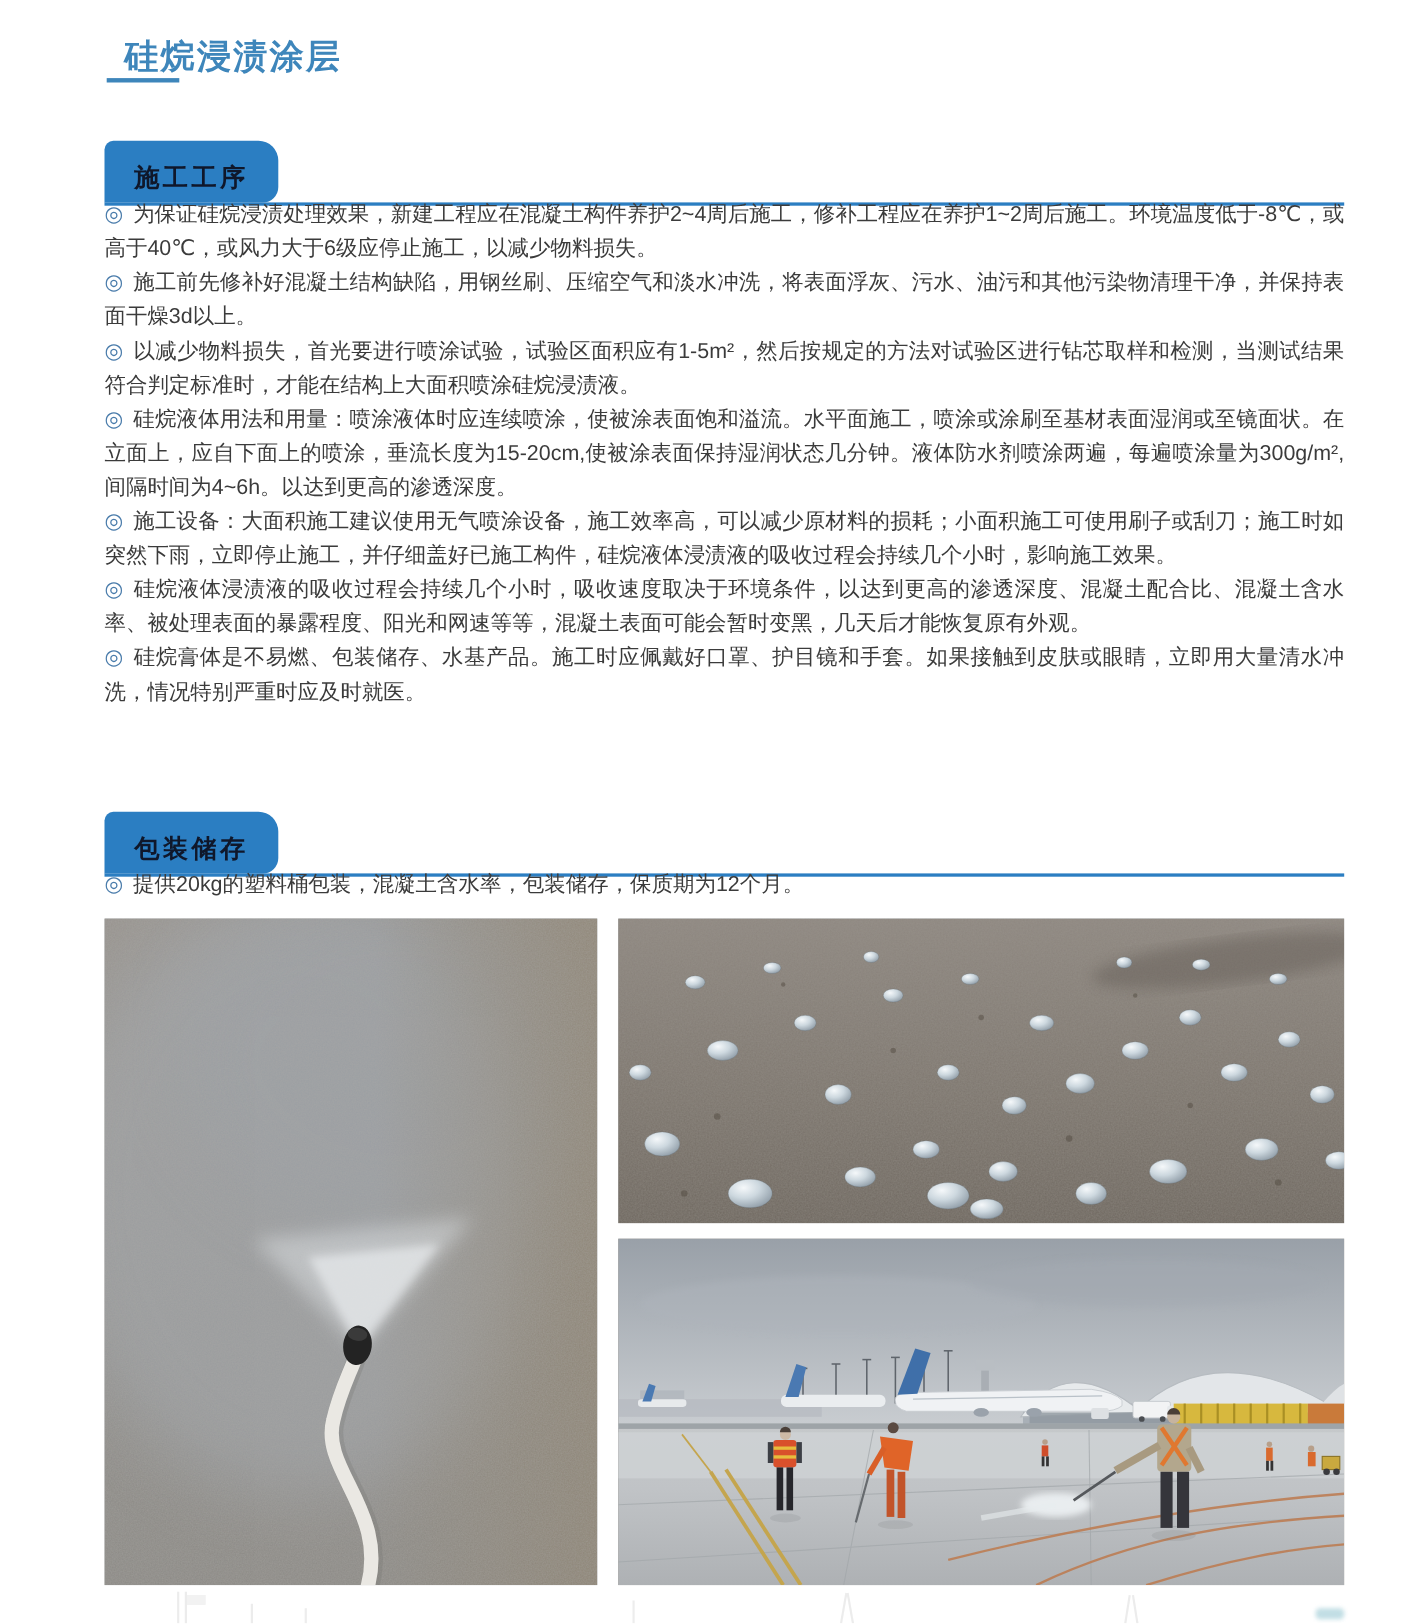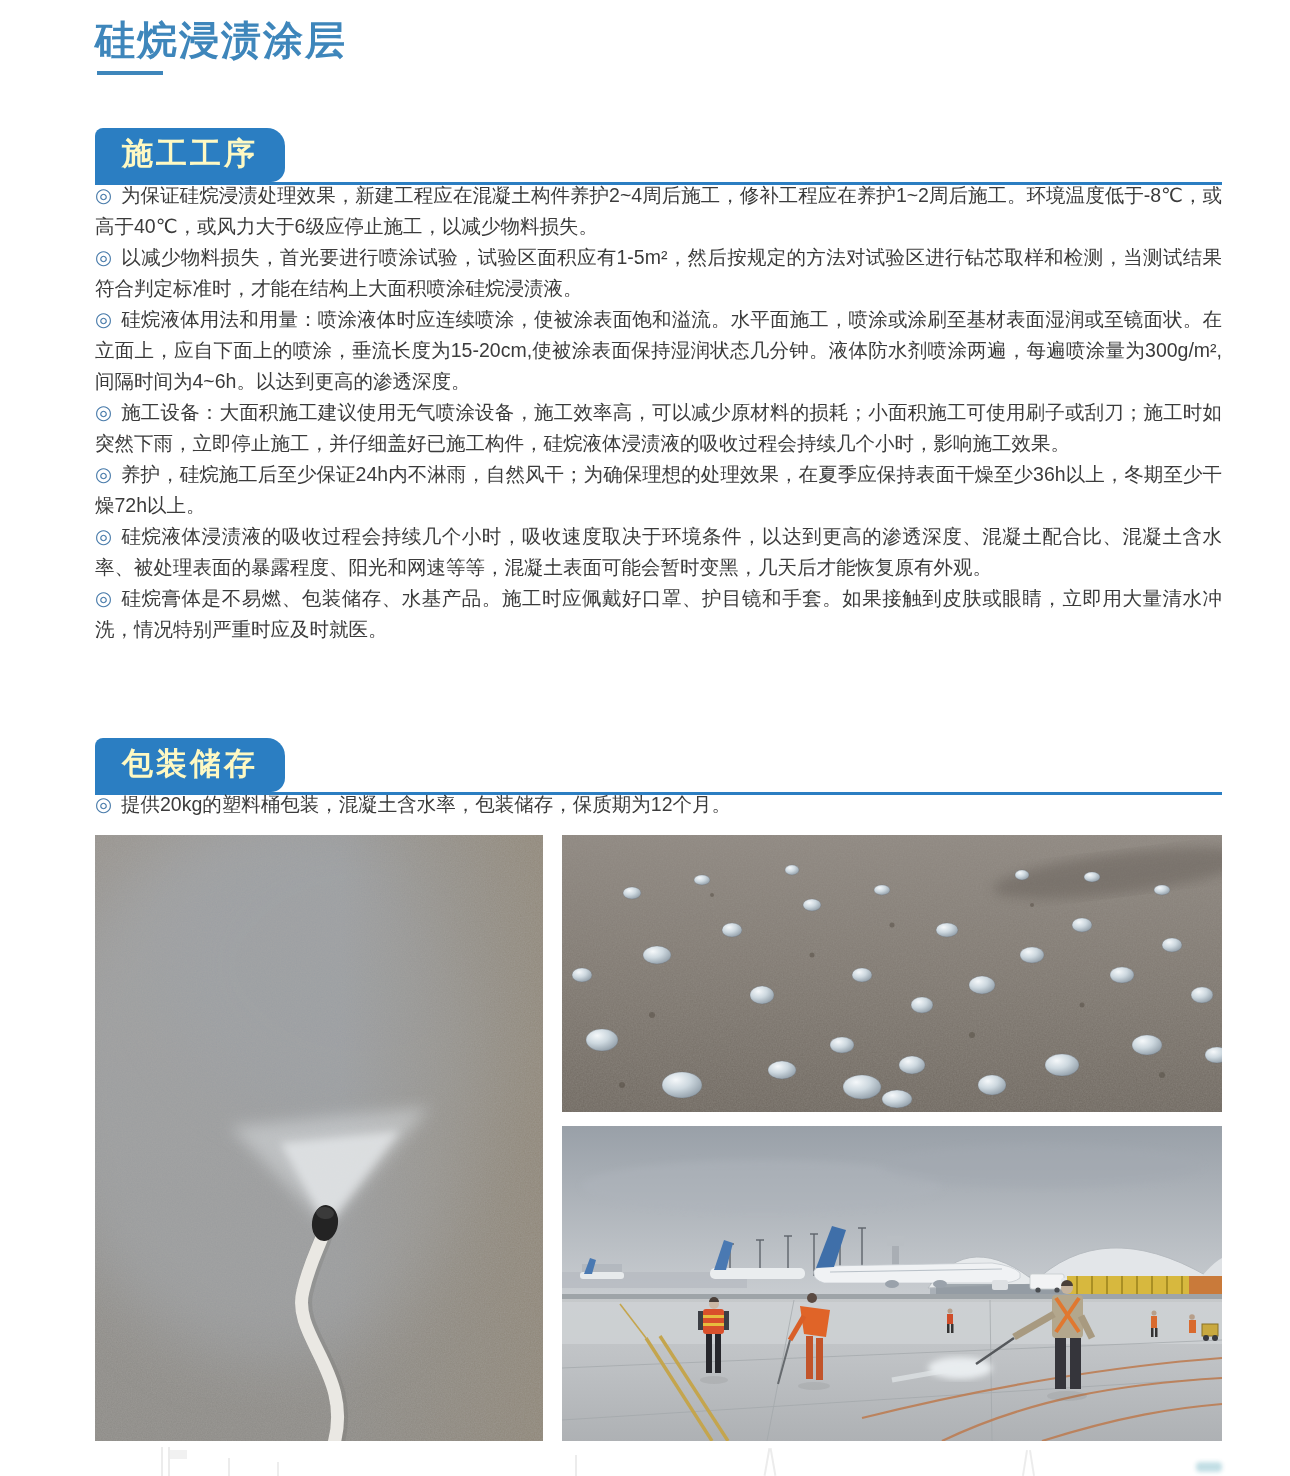--- a/index.html
+++ b/index.html
@@ -5,36 +5,36 @@
   html,body{margin:0;padding:0;background:#ffffff;}
   .page{
     position:relative;
     width:1290px;height:1476px;
     background:#ffffff;
     overflow:hidden;
     font-family:"Liberation Sans","DejaVu Sans",sans-serif;
   }
   .content{position:absolute;left:95px;width:1127px;top:0;}
   .page-title{
-    margin:0;position:absolute;top:13px;left:0;
-    font-size:40px;font-weight:700;color:#3e86bb;letter-spacing:2px;
+    margin:18px;position:absolute;top:13px;left:0;
+    font-size:31px;font-weight:700;color:#3e86bb;letter-spacing:2px;
   }
   .title-dash{position:absolute;top:71px;left:2px;width:66px;height:4px;background:#3e86bb;}
 
   .tab-row{
     position:absolute;left:0;width:1127px;
     border-bottom:3px solid #2b7ec2;
   }
   .tab-row.first{top:128px;}
   .tab-row.second{top:738px;}
   .tab{
     display:inline-block;
-    background:#2b7ec2;color:#fef9c3;
-    font-size:31px;font-weight:700;letter-spacing:3px;
-    padding:5px 27px 7px 27px;
+    background:#2b7ec2;color:#0f172a;
+    font-size:23px;font-weight:700;letter-spacing:3px;
+    padding:18px 27px 7px 27px;
     border-radius:8px 18px 14px 0;
     vertical-align:bottom;
   }
   .bullets{position:absolute;left:0;width:1127px;color:#3b3b3b;}
   .bullets.first{top:180px;}
   .bullets.second{top:789px;}
   .bullet{
     margin:0;font-size:19.5px;line-height:31px;text-align:justify;
   }
   .glyph{color:#4a7cab;margin-right:9px;}
@@ -60,24 +60,24 @@
   <div class="content">
     <h1 class="page-title">硅烷浸渍涂层</h1>
     <div class="title-dash"></div>
 
     <div class="tab-row first">
       <div class="tab">施工工序</div>
     </div>
 
     <div class="bullets first">
       <p class="bullet"><span class="glyph">◎</span><span>为保证硅烷浸渍处理效果，新建工程应在混凝土构件养护2~4周后施工，修补工程应在养护1~2周后施工。环境温度低于-8℃，或高于40℃，或风力大于6级应停止施工，以减少物料损失。</span></p>
+      <p class="bullet"><span class="glyph">◎</span><span>施工前先修补好混凝土结构缺陷，用钢丝刷、压缩空气和淡水冲洗，将表面浮灰、污水、油污和其他污染物清理干净，并保持表面干燥3d以上。</span></p>
       <p class="bullet"><span class="glyph">◎</span><span>以减少物料损失，首光要进行喷涂试验，试验区面积应有1-5m²，然后按规定的方法对试验区进行钻芯取样和检测，当测试结果符合判定标准时，才能在结构上大面积喷涂硅烷浸渍液。</span></p>
       <p class="bullet"><span class="glyph">◎</span><span>硅烷液体用法和用量：喷涂液体时应连续喷涂，使被涂表面饱和溢流。水平面施工，喷涂或涂刷至基材表面湿润或至镜面状。在立面上，应自下面上的喷涂，垂流长度为15-20cm,使被涂表面保持湿润状态几分钟。液体防水剂喷涂两遍，每遍喷涂量为300g/m²,间隔时间为4~6h。以达到更高的渗透深度。</span></p>
       <p class="bullet"><span class="glyph">◎</span><span>施工设备：大面积施工建议使用无气喷涂设备，施工效率高，可以减少原材料的损耗；小面积施工可使用刷子或刮刀；施工时如突然下雨，立即停止施工，并仔细盖好已施工构件，硅烷液体浸渍液的吸收过程会持续几个小时，影响施工效果。</span></p>
-      <p class="bullet"><span class="glyph">◎</span><span>养护，硅烷施工后至少保证24h内不淋雨，自然风干；为确保理想的处理效果，在夏季应保持表面干燥至少36h以上，冬期至少干燥72h以上。</span></p>
       <p class="bullet"><span class="glyph">◎</span><span>硅烷液体浸渍液的吸收过程会持续几个小时，吸收速度取决于环境条件，以达到更高的渗透深度、混凝土配合比、混凝土含水率、被处理表面的暴露程度、阳光和网速等等，混凝土表面可能会暂时变黑，几天后才能恢复原有外观。</span></p>
       <p class="bullet"><span class="glyph">◎</span><span>硅烷膏体是不易燃、包装储存、水基产品。施工时应佩戴好口罩、护目镜和手套。如果接触到皮肤或眼睛，立即用大量清水冲洗，情况特别严重时应及时就医。</span></p>
     </div>
 
     <div class="tab-row second">
       <div class="tab">包装储存</div>
     </div>
 
     <div class="bullets second">
       <p class="bullet"><span class="glyph">◎</span><span>提供20kg的塑料桶包装，混凝土含水率，包装储存，保质期为12个月。</span></p>

